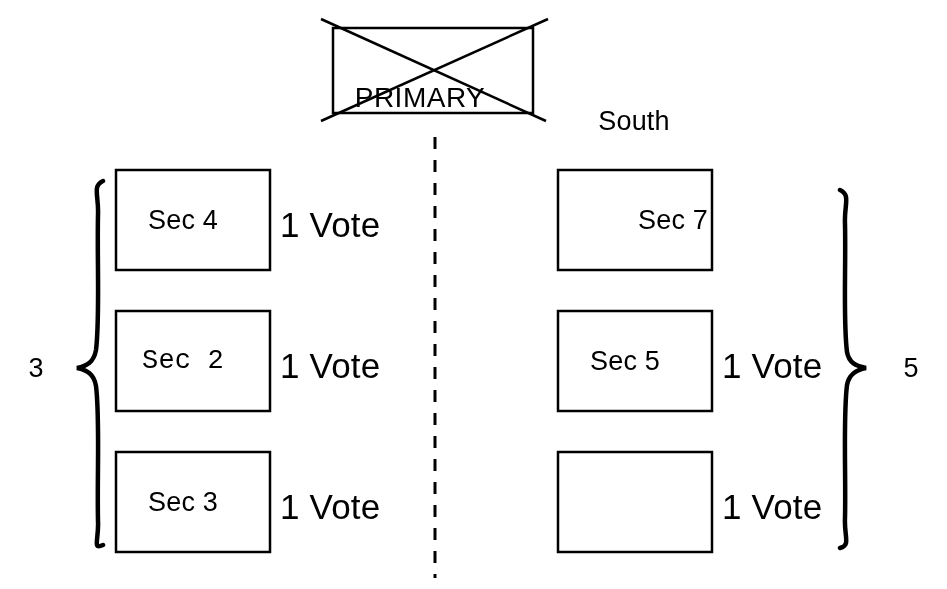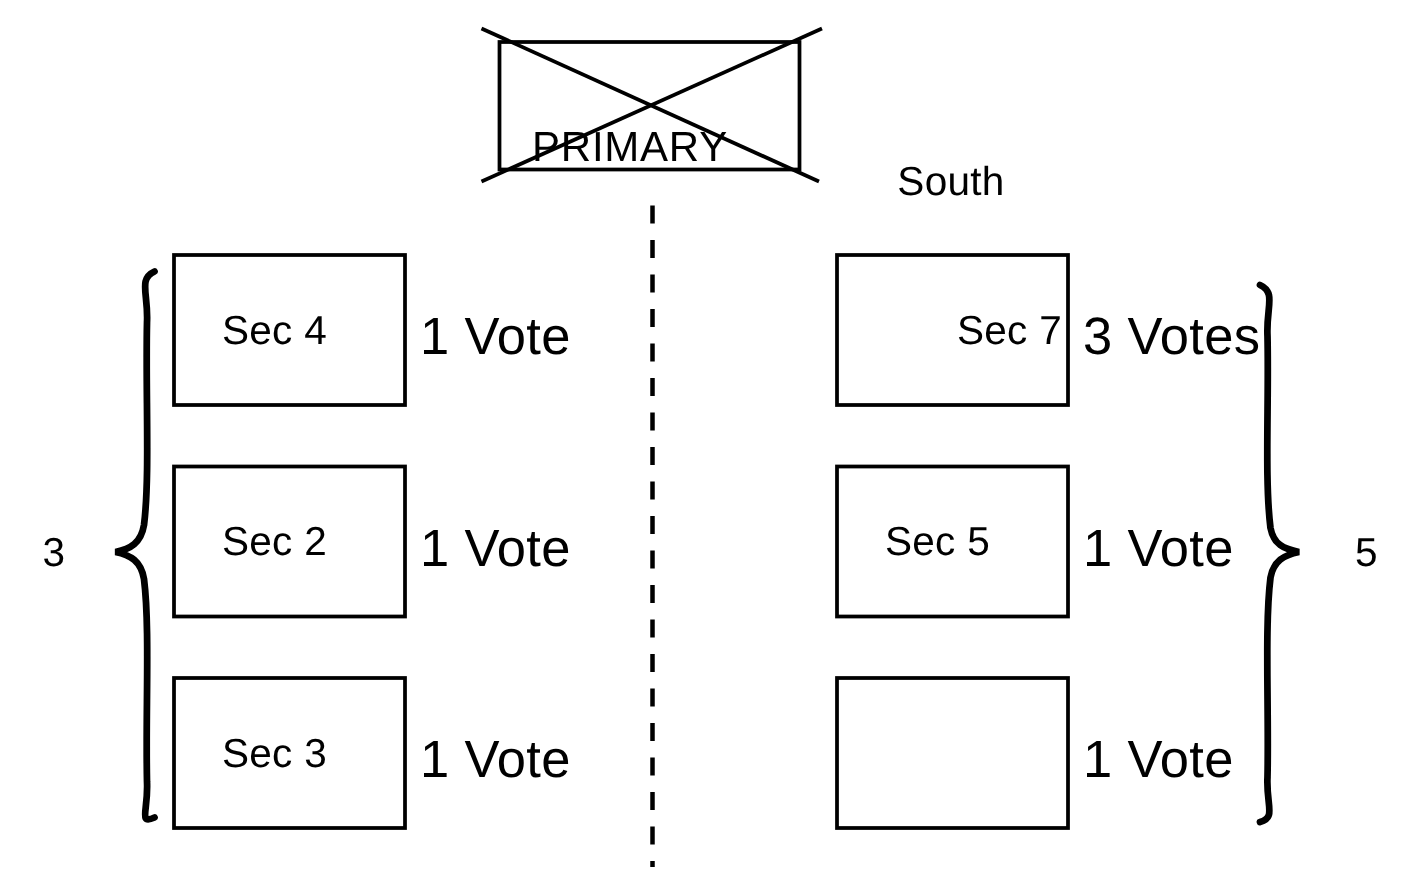--- a/index.html
+++ b/index.html
@@ -105,27 +105,26 @@
   <div class="txt primary-label" style="left:320px; top:62px;margin-top:22px;">PRIMARY</div>
 
   <div class="txt region-label" style="left:534px; top:108px;">South</div>
 
   <div class="txt total-label" style="left:16px; top:355px;">3</div>
   <div class="txt total-label" style="left:891px; top:355px;">5</div>
 
   <div class="txt box-label" style="left:116px; top:207px;">Sec 4</div>
   <div class="txt vote-label" style="left:280px; top:207px;">1 Vote</div>
 
-  <div class="txt box-label" style="left:116px; top:348px;">Sec 2</div>
+  <div class="txt box-label" style="left:116px; top:348px;font-family:Liberation Mono, monospace;">Sec 2</div>
   <div class="txt vote-label" style="left:280px; top:348px;">1 Vote</div>
 
   <div class="txt box-label" style="left:116px; top:489px;">Sec 3</div>
   <div class="txt vote-label" style="left:280px; top:489px;">1 Vote</div>
 
   <div class="txt box-label" style="left:558px; top:207px;padding-left:48px;">Sec 7</div>
-  <div class="txt vote-label" style="left:722px; top:207px;">3 Votes</div>
 
   <div class="txt box-label" style="left:558px; top:348px;">Sec 5</div>
   <div class="txt vote-label" style="left:722px; top:348px;">1 Vote</div>
 
   <div class="txt vote-label" style="left:722px; top:489px;">1 Vote</div>
 
 </div>
 
 </body></html>

